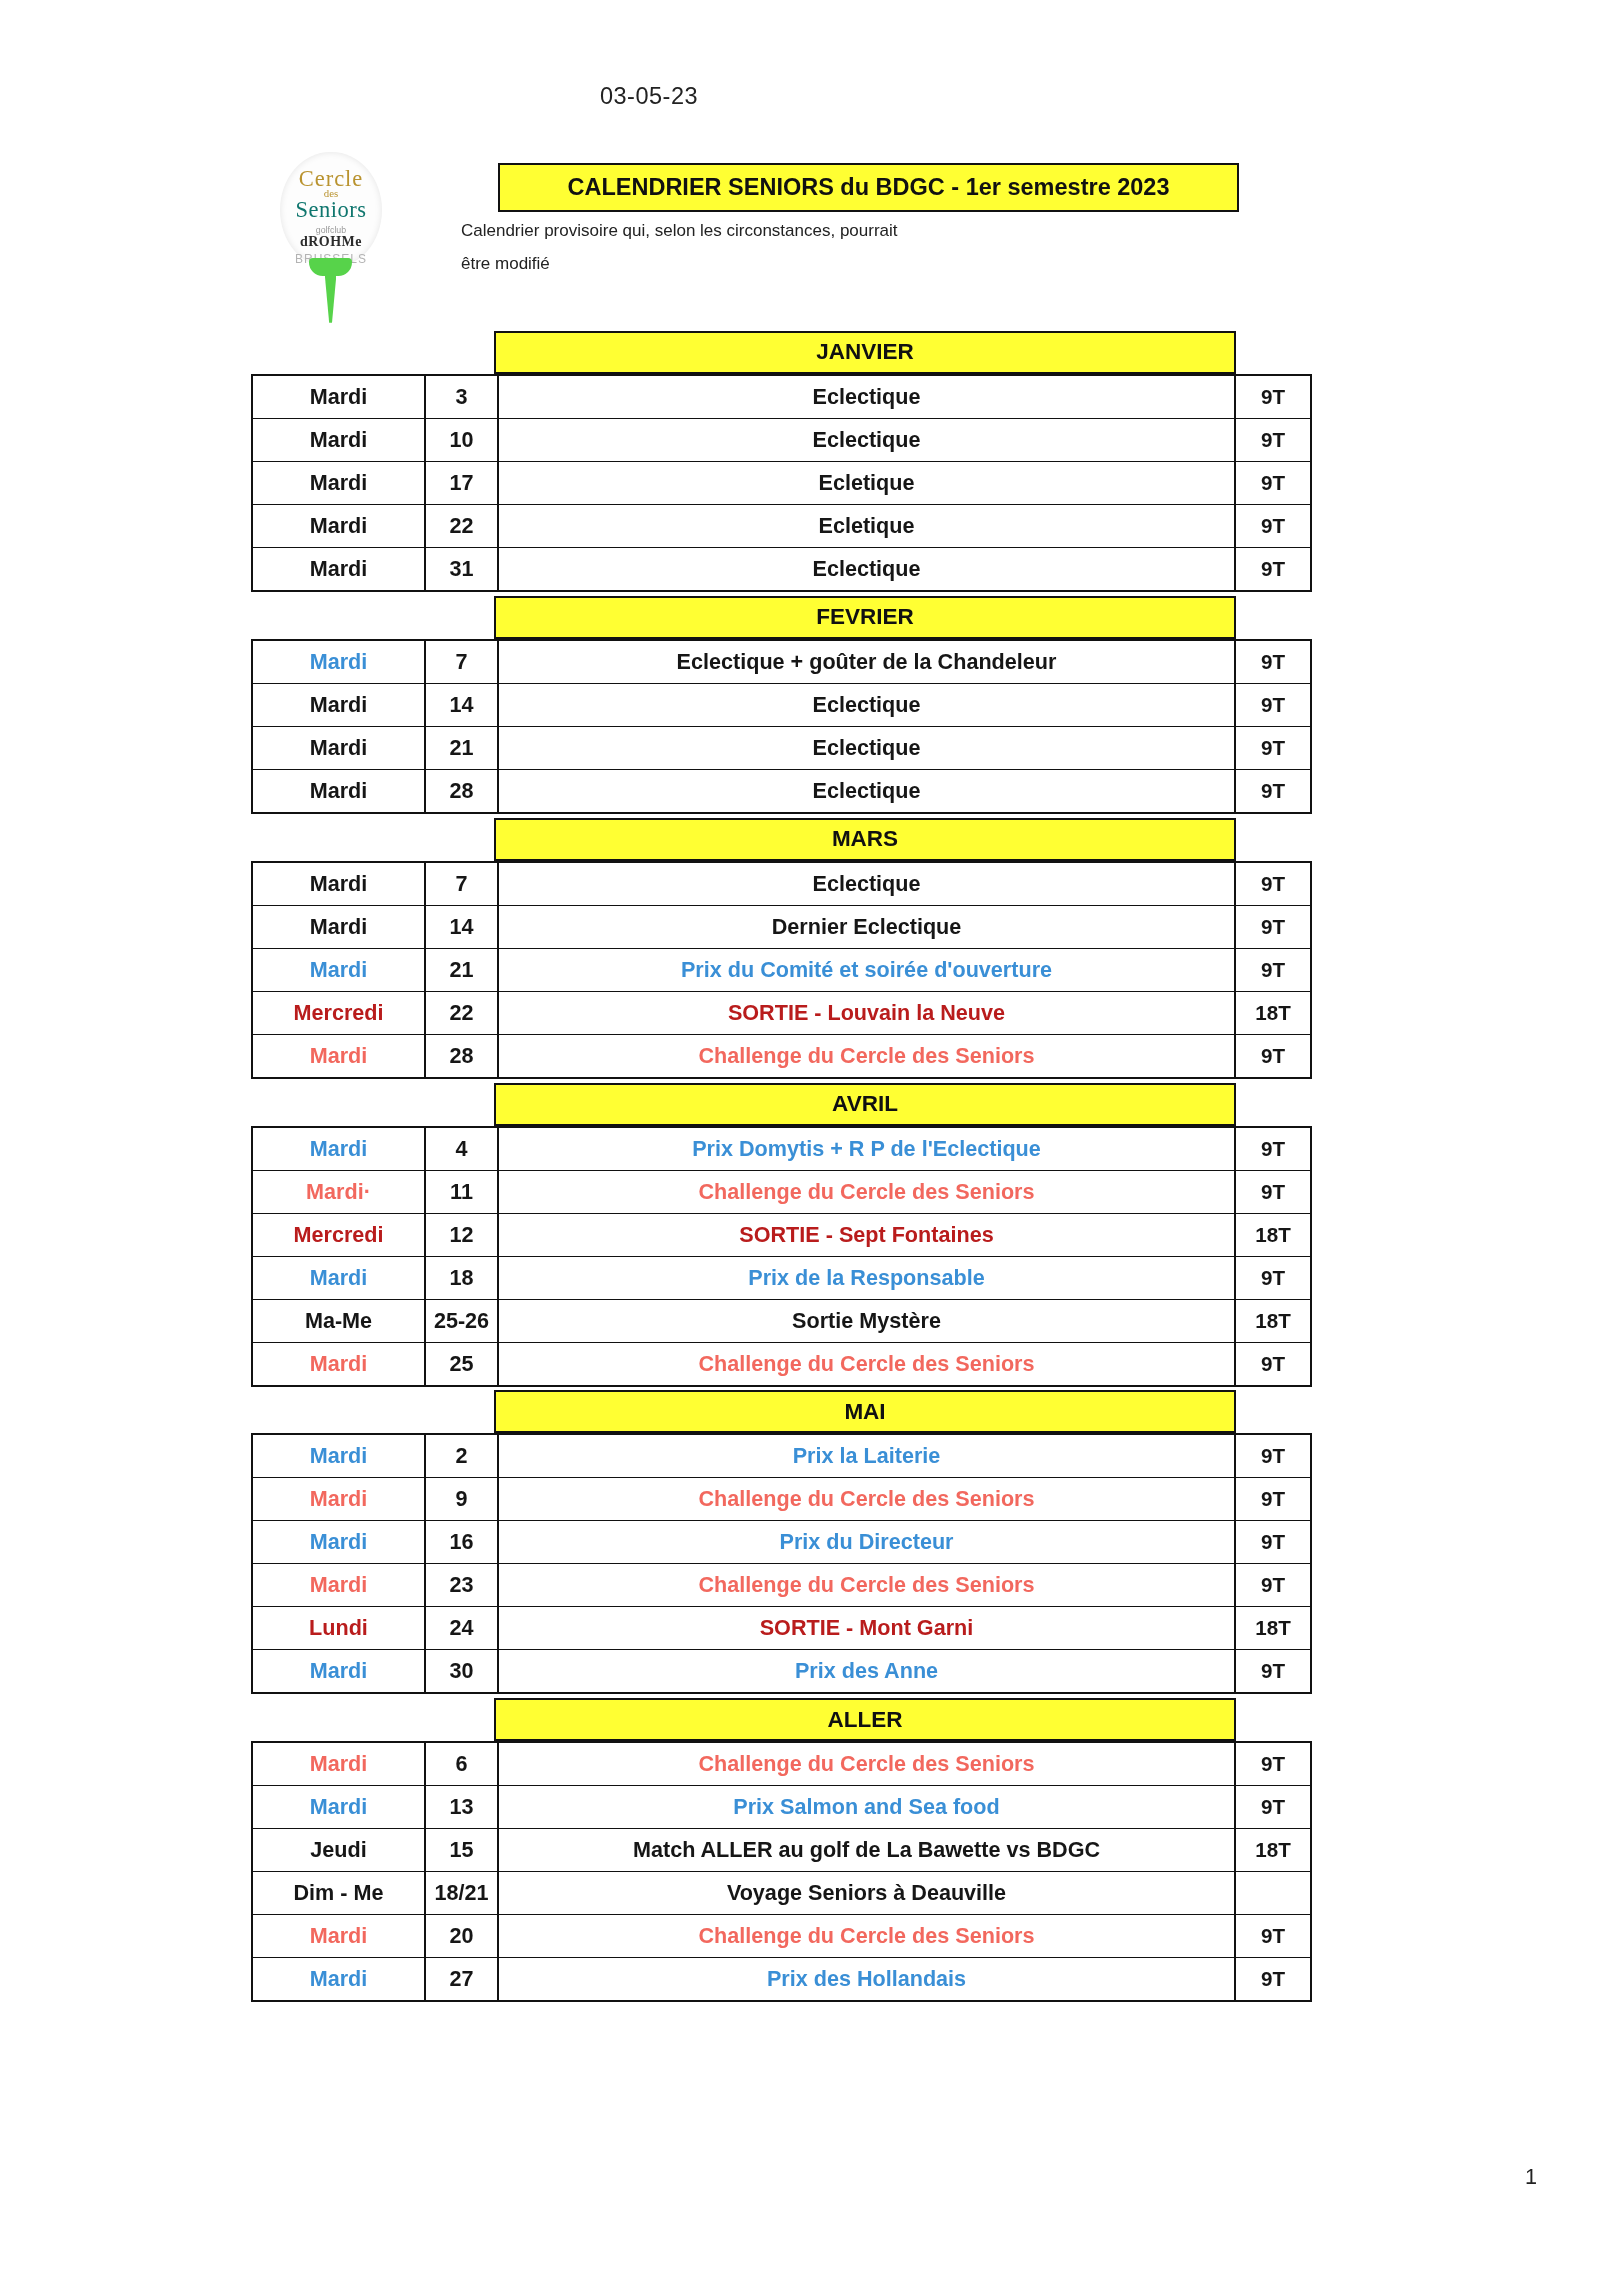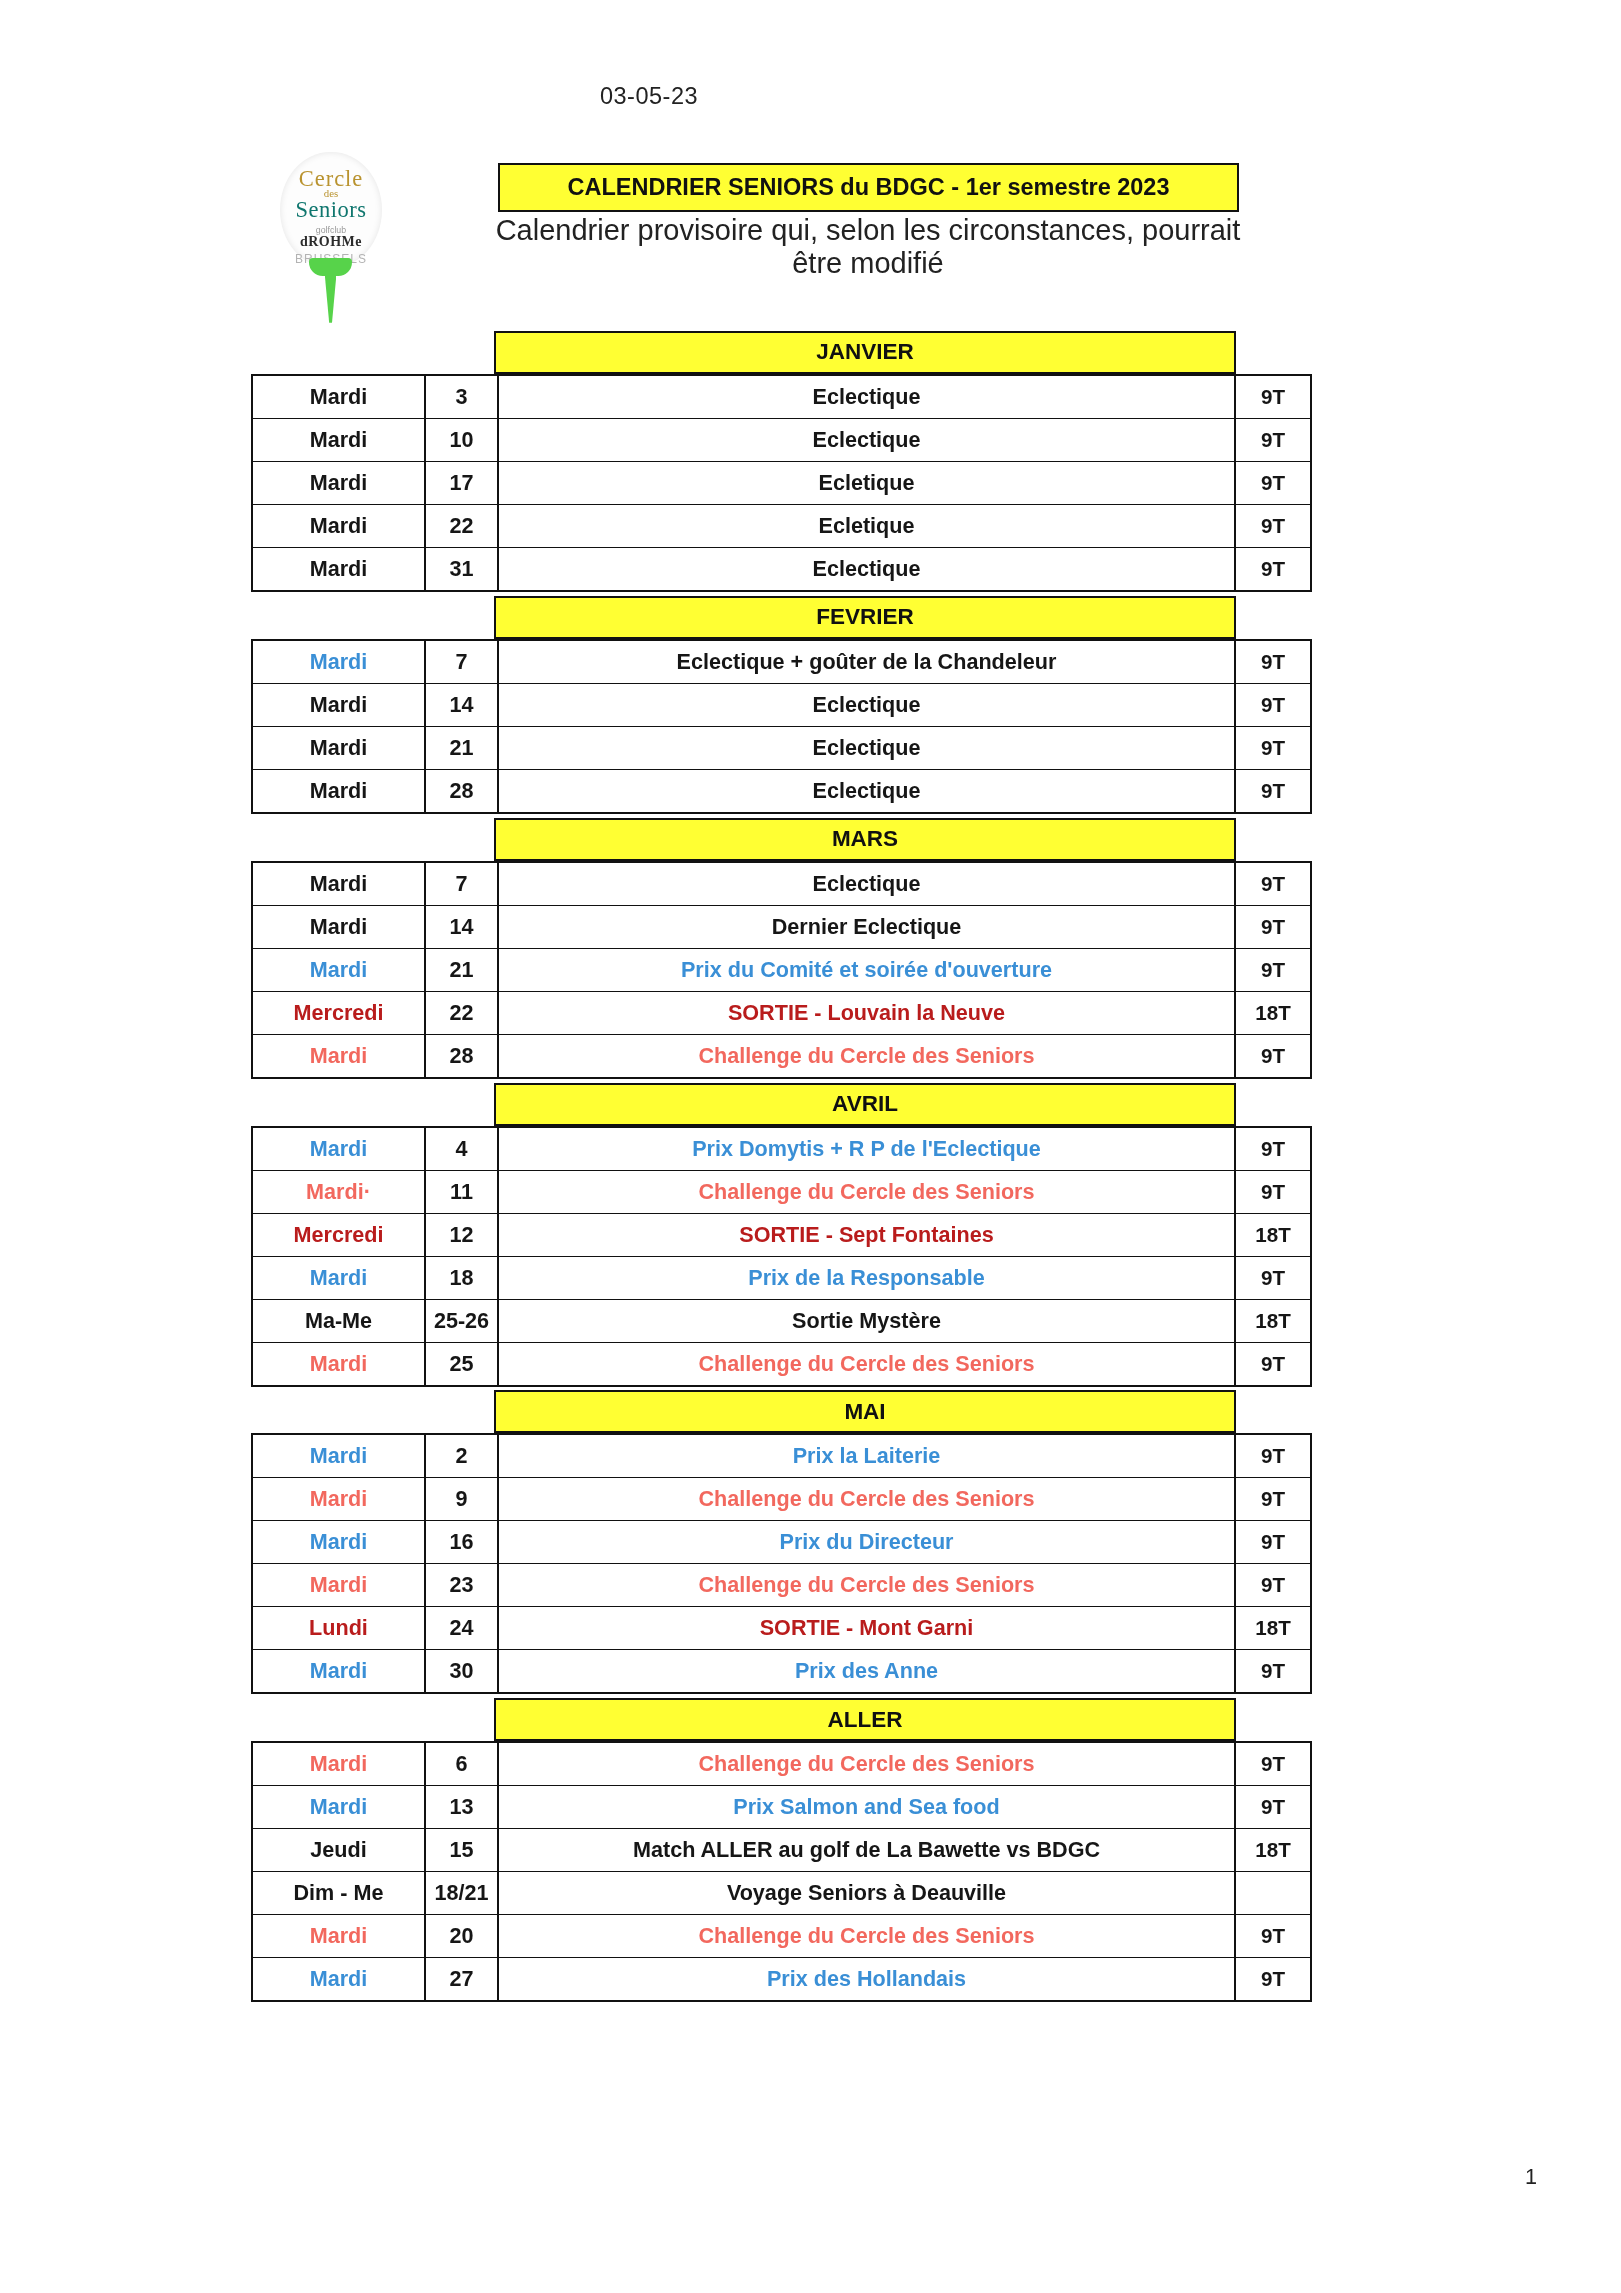--- a/index.html
+++ b/index.html
@@ -153,22 +153,22 @@
     justify-content: center;
     font-size: 23.5px;
     font-weight: bold;
     color: #111;
   }
   .subtitle {
     position: absolute;
     left: 461px;
     top: 214px;
     width: 814px;
-    text-align: center;
-    font-size: 29px;
+    text-align: left;
+    font-size: 17px;
     line-height: 33px;
     color: #222;
   }
 
   
   .calendar {
     position: absolute;
     left: 251px;
     top: 327px;
     width: 1061px;

